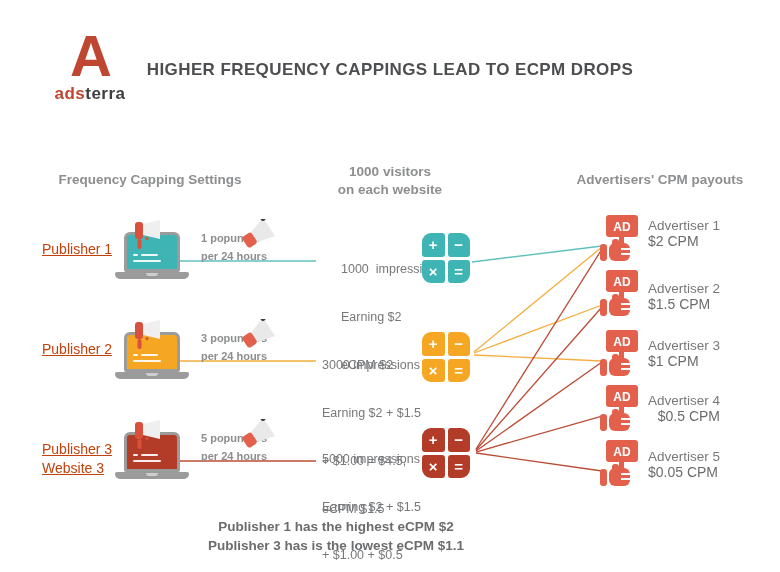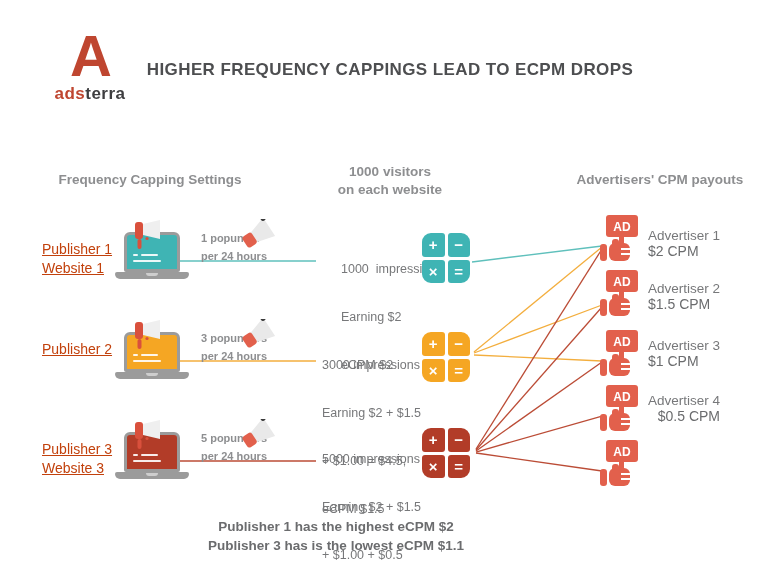--- a/index.html
+++ b/index.html
@@ -105,21 +105,20 @@
 
   <div class="abs content col-header hdr-left">Frequency Capping Settings</div>
   <div class="abs content col-header hdr-center">
     <div>1000 visitors</div>
     <div>on each website</div>
   </div>
   <div class="abs content col-header hdr-right">Advertisers' CPM payouts</div>
 
   <div class="abs content pub-label" style="left:42px; top:240px;">
     <div>Publisher 1</div>
-    <div>Website 1</div>
   </div>
   <div class="abs content laptop" style="left:112px; top:232px;">
     <div class="lap-screen teal">
       <div class="dash" style="left:6px;  bottom:13px; width:5px;"></div>
       <div class="dash" style="left:14px; bottom:13px; width:17px;"></div>
       <div class="dash" style="left:6px;  bottom:7px;  width:28px;"></div>
       <svg class="mega-on-laptop" width="28" height="34" viewBox="0 0 28 34">
         <polygon points="10,4 27,0 27,19 10,15" fill="#efefef"></polygon>
         <rect x="2" y="2" width="8" height="17" rx="3" fill="#d9503c"></rect>
         <rect x="4.5" y="19" width="4" height="10" rx="2" fill="#d9503c"></rect>
@@ -238,21 +237,21 @@
   <svg class="abs content" style="left:600px; top:215px;" width="40" height="50" viewBox="0 0 40 50">
     <rect x="6" y="0" width="32" height="22" rx="3" fill="#e2604c"></rect>
     <text x="22" y="15.5" text-anchor="middle" fill="#ffffff" font-family="Liberation Sans, sans-serif" font-size="12" font-weight="bold">AD</text>
     <rect x="19" y="21" width="5" height="8" fill="#e2604c"></rect>
     <rect x="0" y="29" width="7" height="17" rx="3" fill="#e2604c"></rect>
     <rect x="12" y="24" width="7" height="9" rx="3" fill="#e2604c"></rect>
     <rect x="9" y="28" width="21" height="18" rx="6" fill="#e2604c"></rect>
     <rect x="21" y="33" width="10" height="2" fill="#ffffff"></rect>
     <rect x="21" y="38" width="10" height="2" fill="#ffffff"></rect>
   </svg>
-  <div class="abs content" style="left:648px; top:228px;">
+  <div class="abs content" style="left:648px; top:218px;">
     <div class="adv-name">Advertiser 1</div>
     <div class="adv-cpm">$2 CPM</div>
   </div>
 
   <svg class="abs content" style="left:600px; top:270px;" width="40" height="50" viewBox="0 0 40 50">
     <rect x="6" y="0" width="32" height="22" rx="3" fill="#e2604c"></rect>
     <text x="22" y="15.5" text-anchor="middle" fill="#ffffff" font-family="Liberation Sans, sans-serif" font-size="12" font-weight="bold">AD</text>
     <rect x="19" y="21" width="5" height="8" fill="#e2604c"></rect>
     <rect x="0" y="29" width="7" height="17" rx="3" fill="#e2604c"></rect>
     <rect x="12" y="24" width="7" height="9" rx="3" fill="#e2604c"></rect>
@@ -298,19 +297,23 @@
   <svg class="abs content" style="left:600px; top:440px;" width="40" height="50" viewBox="0 0 40 50">
     <rect x="6" y="0" width="32" height="22" rx="3" fill="#e2604c"></rect>
     <text x="22" y="15.5" text-anchor="middle" fill="#ffffff" font-family="Liberation Sans, sans-serif" font-size="12" font-weight="bold">AD</text>
     <rect x="19" y="21" width="5" height="8" fill="#e2604c"></rect>
     <rect x="0" y="29" width="7" height="17" rx="3" fill="#e2604c"></rect>
     <rect x="12" y="24" width="7" height="9" rx="3" fill="#e2604c"></rect>
     <rect x="9" y="28" width="21" height="18" rx="6" fill="#e2604c"></rect>
     <rect x="21" y="33" width="10" height="2" fill="#ffffff"></rect>
     <rect x="21" y="38" width="10" height="2" fill="#ffffff"></rect>
   </svg>
+  <div class="abs content" style="left:648px; top:449px;">
+    <div class="adv-name">Advertiser 5</div>
+    <div class="adv-cpm">$0.05 CPM</div>
+  </div>
 
   <div class="abs content footer">
     <div>Publisher 1 has the highest eCPM $2</div>
     <div>Publisher 3 has is the lowest eCPM $1.1</div>
   </div>
 
 </div>
 
 </body></html>

